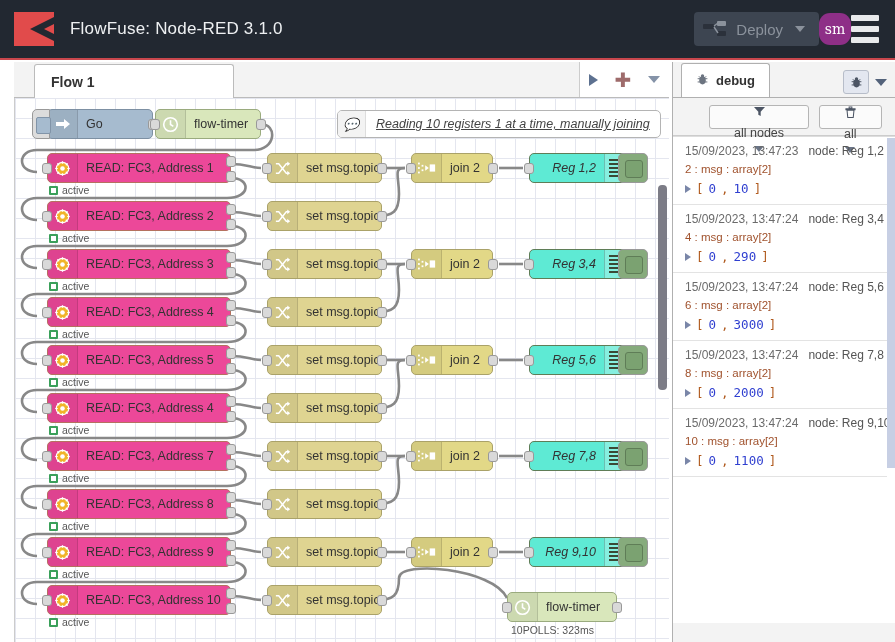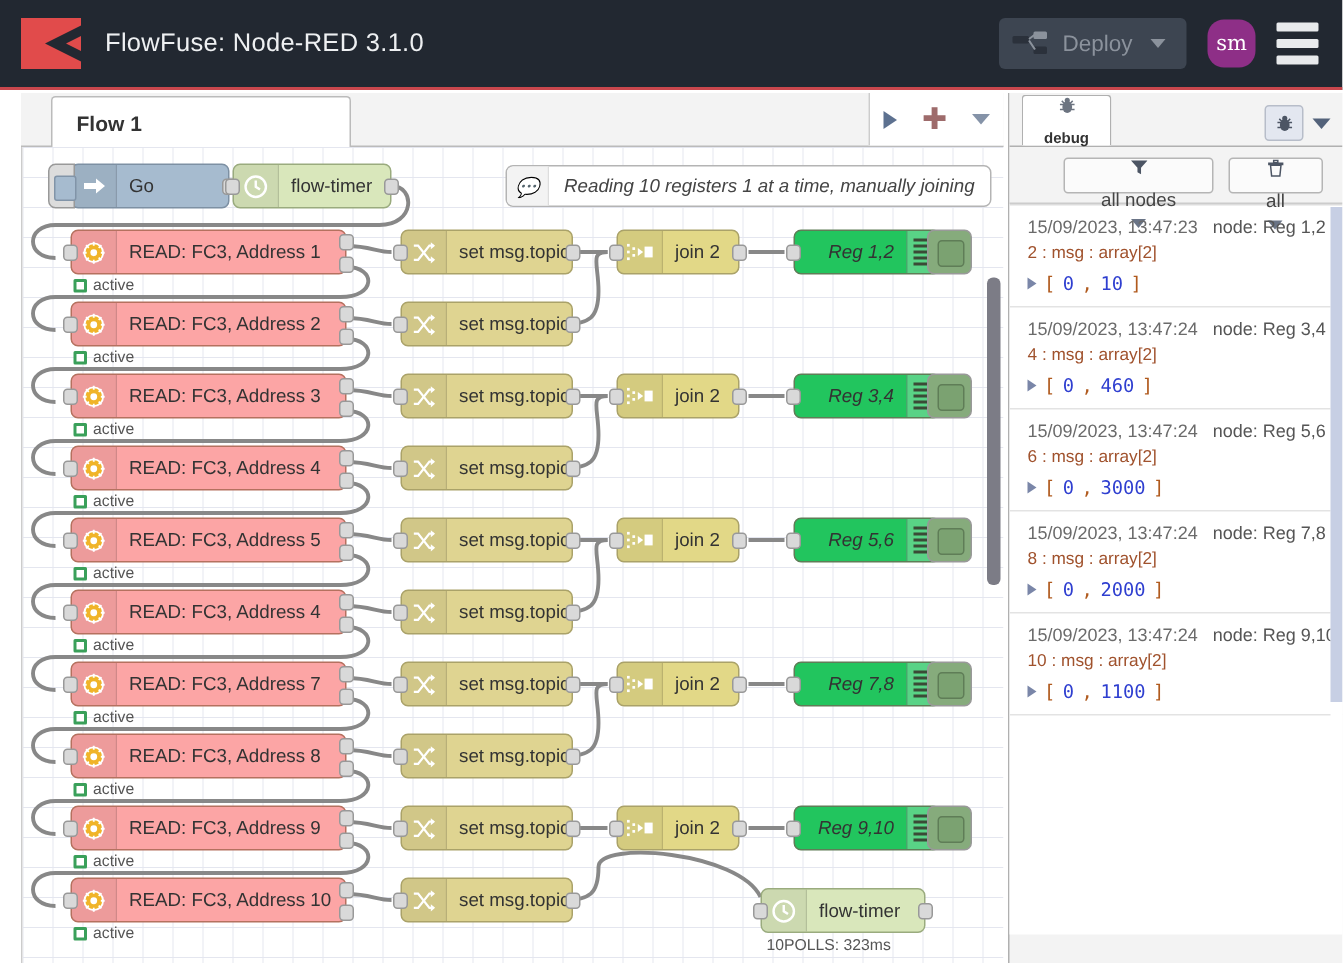--- a/index.html
+++ b/index.html
@@ -16,21 +16,21 @@
     background: #222831; border-bottom: 2px solid #c9474d;
     display: flex; align-items: center;
   }
   .logo-box { width: 40px; height: 34px; margin-left: 14px; position: relative; }
   .logo-svg { display: block; }
   .app-title {
     margin-left: 16px; color: #eef0f2; font-size: 17px; letter-spacing: .2px;
     white-space: nowrap;
   }
   .header-right {
-    margin-left: auto; display: flex; align-items: center; gap: 14px;
+    margin-left: auto; display: flex; align-items: center; 
     padding-right: 16px;
   }
   .deploy-btn {
     display: flex; align-items: center; height: 34px;
     background: #3d4551; border-radius: 4px; color: #8b929c;
     font-size: 15px; padding: 0 4px 0 8px; cursor: default;
   }
   .deploy-icon { width: 26px; height: 20px; position: relative; margin-right: 4px; }
   .deploy-label { padding: 0 10px 0 4px; }
   .deploy-caret {
@@ -92,24 +92,24 @@
     border: 1px solid #999; display: flex; align-items: center;
     font-size: 12.5px; color: #333; box-sizing: border-box;
   }
   .node .nicon {
     width: 30px; height: 100%; display: flex; align-items: center;
     justify-content: center; border-right: 1px solid rgba(0,0,0,.12);
     border-radius: 4px 0 0 4px; background: rgba(0,0,0,.06); flex: none;
   }
   .node .nlabel { padding: 0 8px; white-space: nowrap; overflow: hidden; }
 
-  .node.read  { background: #fca5a5; border-color: #b5715f; }
+  .node.read  { background: #ec4899; border-color: #b5715f; }
   .node.change{ background: #dfd491; border-color: #aaa269; }
   .node.join  { background: #e2d887; border-color: #aaa269; }
-  .node.debug { background: #22c55e; border-color: #5f7d57; }
+  .node.debug { background: #5eead4; border-color: #5f7d57; }
   .node.inject{ background: #a6bbcf; border-color: #7d90a3; }
   .node.timer { background: #d9e7bb; border-color: #9aab7e; }
 
   .node.debug .nlabel {
     flex: 1; text-align: right; font-style: italic; padding-right: 8px;
   }
   .node.debug .dbars {
     width: 22px; height: 100%; display: flex; flex-direction: column;
     justify-content: center; align-items: center; gap: 2px;
     border-left: 1px solid rgba(0,0,0,.2); background: rgba(255,255,255,.25); flex: none;
@@ -155,21 +155,21 @@
   .comment {
     position: absolute; height: 28px; background: #fff; border: 1px solid #b4b4b4;
     border-radius: 5px; display: flex; align-items: center; font-size: 12.5px;
     font-style: italic; color: #444;
   }
   .comment .cicon {
     width: 28px; height: 100%; display: flex; align-items: center;
     justify-content: center; border-right: 1px solid #ddd;
     background: #f3f3f3; border-radius: 4px 0 0 4px; color: #999; font-size: 13px;
   }
-  .comment .clabel { padding: 0 10px; white-space: nowrap; }
+  .comment .clabel { padding: 0 10px; white-space: nowrap; text-decoration: underline; }
 
   .canvas-scroll {
     position: absolute; right: 2px; top: 0; width: 9px; height: 544px;
   }
   .canvas-scroll .thumb {
     position: absolute; left: 0; width: 9px; top: 87px; height: 205px;
     background: #7c7c86; border-radius: 4px;
   }
 
   
@@ -177,21 +177,21 @@
     position: absolute; left: 672px; top: 62px; width: 223px; height: 580px;
     background: #f3f3f3; border-left: 1px solid #b0b0b0;
   }
   .sb-tabs {
     height: 36px; display: flex; align-items: flex-end;
     border-bottom: 1px solid #b0b0b0; background: #f3f3f3; position: relative;
   }
   .sb-tab {
     height: 34px; background: #fff; border: 1px solid #b0b0b0; border-bottom: none;
     border-radius: 3px 3px 0 0; display: flex; align-items: center; gap: 7px;
-    padding: 0 14px; margin-left: 8px; font-size: 10px; font-weight: bold; color: #333; flex-direction: column;
+    padding: 0 14px; margin-left: 8px; font-size: 13px; font-weight: bold; color: #333;
   }
   .sb-tools { margin-left: auto; display: flex; align-items: center; gap: 6px; padding: 0 8px 3px 0; }
   .sb-iconbtn {
     width: 26px; height: 24px; background: #e3e7f0; border: 1px solid #b7bdc9;
     border-radius: 3px; display: flex; align-items: center; justify-content: center;
   }
   .sb-caret {
     width: 0; height: 0; border-left: 6px solid transparent;
     border-right: 6px solid transparent; border-top: 7px solid #53627a;
   }
@@ -920,21 +920,21 @@
           </div>
         </div>
         <div class="dbg-msg">
           <div class="dbg-top"><span>15/09/2023, 13:47:24</span><span class="nodename">node: Reg 3,4</span></div>
           <div class="dbg-mid">4 : msg : array[2]</div>
           <div class="dbg-val">
             <span class="tri"></span>
             <span>[</span>
             <span class="num">0</span>
             <span>,</span>
-            <span class="num">460</span>
+            <span class="num">290</span>
             <span>]</span>
           </div>
         </div>
         <div class="dbg-msg">
           <div class="dbg-top"><span>15/09/2023, 13:47:24</span><span class="nodename">node: Reg 5,6</span></div>
           <div class="dbg-mid">6 : msg : array[2]</div>
           <div class="dbg-val">
             <span class="tri"></span>
             <span>[</span>
             <span class="num">0</span>

